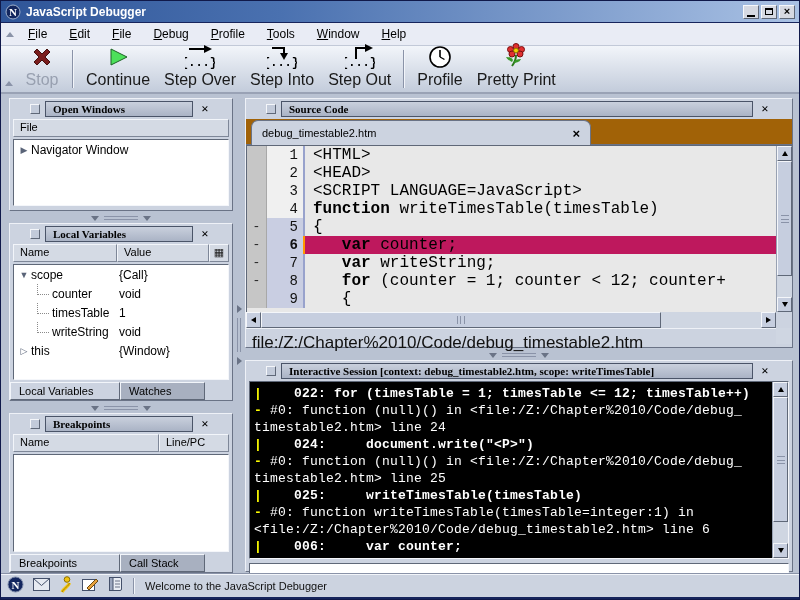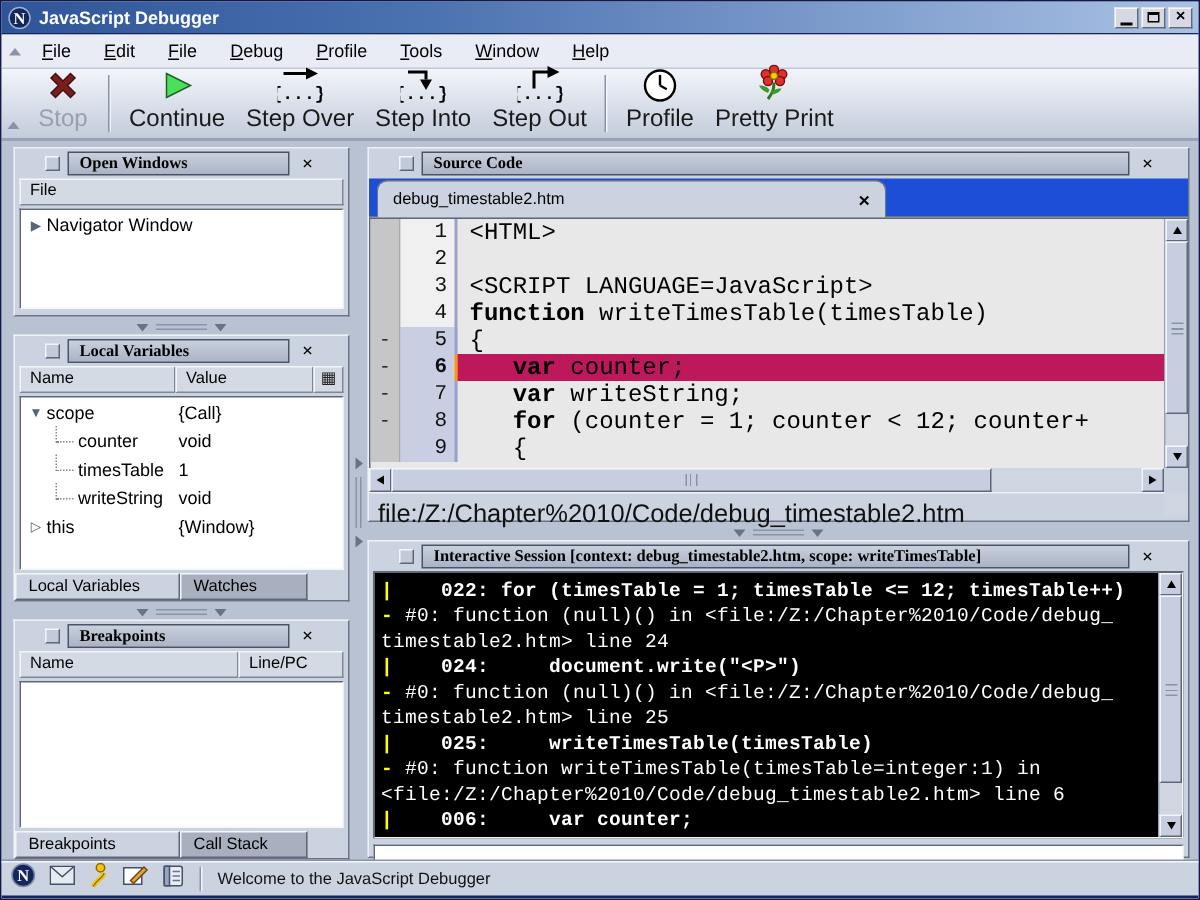--- a/index.html
+++ b/index.html
@@ -75,21 +75,21 @@
   .ptab.active{background:#ccd3e0;min-width:110px;}
   .ptab.inactive{background:#a8b0c0;min-width:85px;}
   
   .hsplit{position:absolute;height:10px;display:flex;align-items:center;justify-content:center;gap:5px;}
   .vsplit{position:absolute;width:12px;display:flex;flex-direction:column;align-items:center;justify-content:center;gap:5px;}
   .tri-d{width:0;height:0;border-left:4px solid transparent;border-right:4px solid transparent;border-top:5px solid #6a7386;}
   .tri-r{width:0;height:0;border-top:4px solid transparent;border-bottom:4px solid transparent;border-left:5px solid #6a7386;}
   .dbl-h{width:34px;height:4px;border-top:1px solid #8a93a8;border-bottom:1px solid #8a93a8;}
   .dbl-v{height:34px;width:4px;border-left:1px solid #8a93a8;border-right:1px solid #8a93a8;}
   
-  .tabstrip{position:relative;height:26px;background:#1d4ed8;border-bottom:1px solid #6a7386;}
+  .tabstrip{position:relative;height:26px;background:#a16207;border-bottom:1px solid #6a7386;}
   .stab{position:absolute;left:5px;top:1px;width:340px;height:25px;background:#ccd3e0;
     border:1px solid #6a7386;border-bottom:none;border-radius:7px 7px 0 0;
     display:flex;align-items:center;justify-content:space-between;padding:0 10px;font-size:11px;}
   .tabx{font-size:13px;font-weight:bold;}
   .codewrap{position:relative;height:167px;background:#e8e8e8;
     border-left:1px solid #5f6878;border-top:1px solid #5f6878;}
   .codeview{position:absolute;left:0;top:0;right:16px;bottom:0;overflow:hidden;}
   .src-row{display:flex;height:18px;line-height:18px;
     font-family:"Liberation Mono",monospace;font-size:16px;}
   .s-margin{width:20px;flex:none;background:#c6c6c6;border-right:1px solid #a8a8a8;
@@ -382,20 +382,21 @@
 
             <div class="src-row">
               <span class="s-margin"></span>
               <span class="s-num">1</span>
               <span class="s-code"><span></span><span class="kw"></span><span>&lt;HTML&gt;</span></span>
             </div>
 
             <div class="src-row">
               <span class="s-margin"></span>
               <span class="s-num">2</span>
+              <span class="s-code"><span></span><span class="kw"></span><span>&lt;HEAD&gt;</span></span>
             </div>
 
             <div class="src-row">
               <span class="s-margin"></span>
               <span class="s-num">3</span>
               <span class="s-code"><span></span><span class="kw"></span><span>&lt;SCRIPT LANGUAGE=JavaScript&gt;</span></span>
             </div>
 
             <div class="src-row">
               <span class="s-margin"></span>

